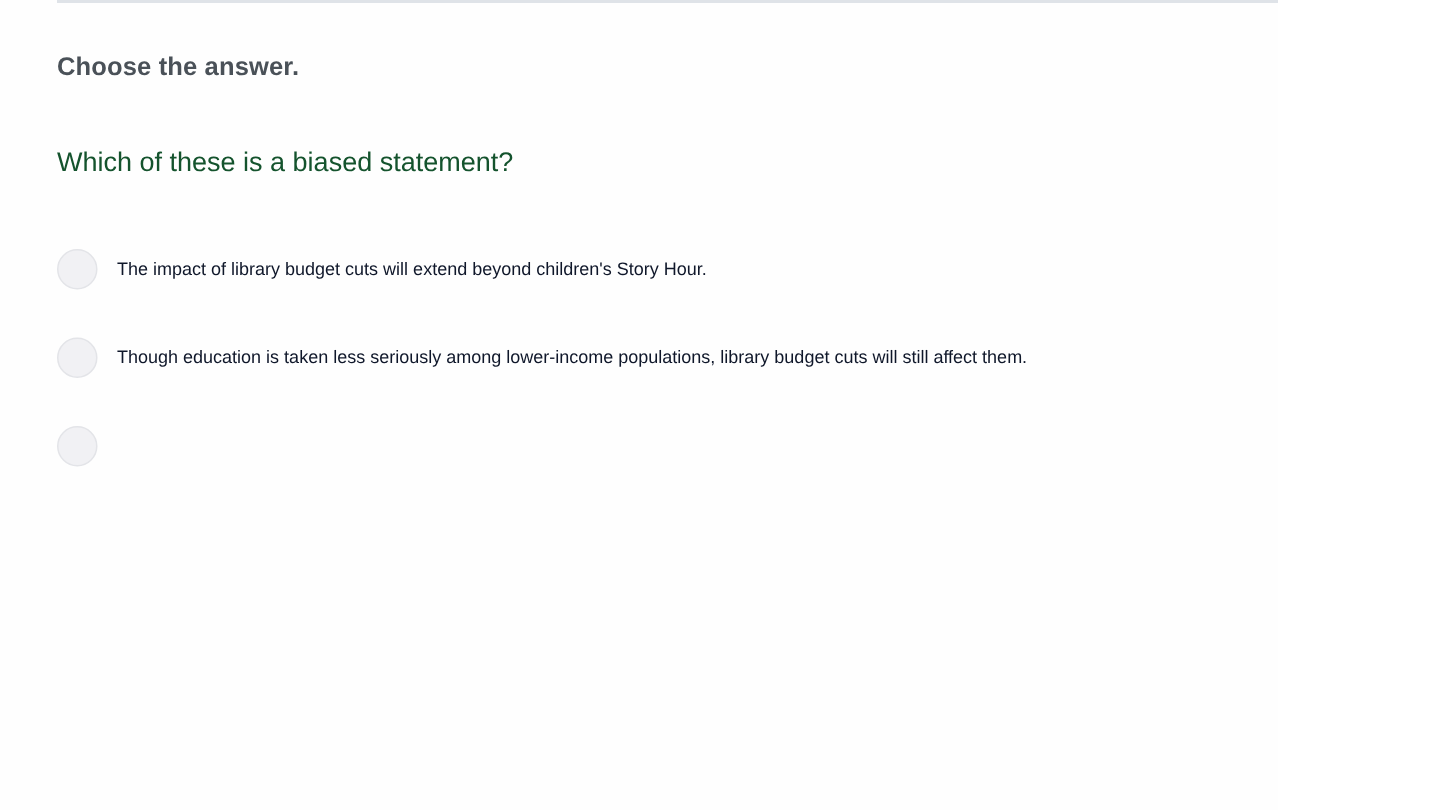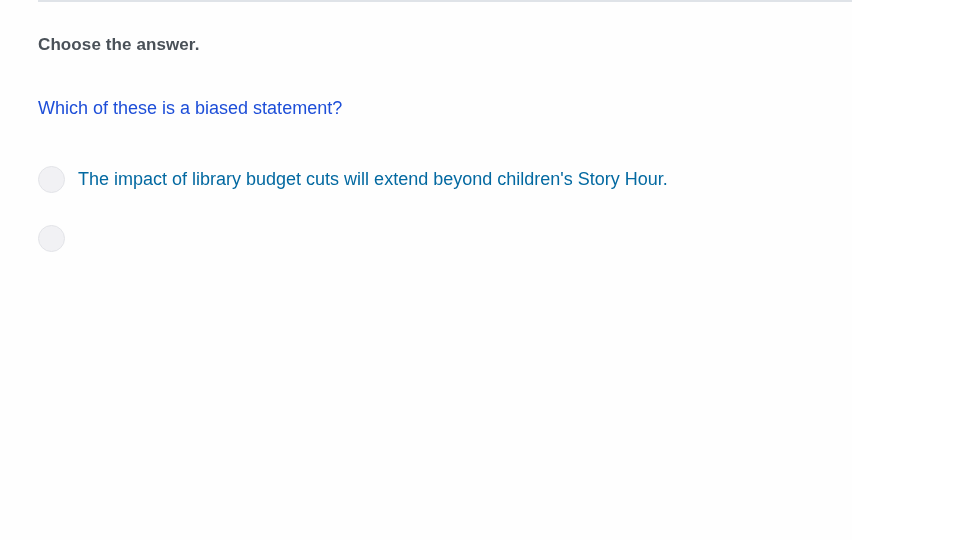--- a/index.html
+++ b/index.html
@@ -41,21 +41,21 @@
     font-weight: bold;
     color: #4a5158;
     letter-spacing: 0.1px;
     margin: 0;
     line-height: 1.3;
   }
 
   .question-text {
     font-size: 18px;
     font-weight: normal;
-    color: #1d4ed8;
+    color: #14532d;
     margin: 0;
     padding-top: 41px;
     line-height: 1.3;
   }
 
   .options-list {
     margin: 0;
     padding: 0;
     list-style: none;
     padding-top: 44px;
@@ -78,22 +78,22 @@
     height: 27px;
     border-radius: 50%;
     background: #f1f1f4;
     border: 1px solid #e3e4e8;
     box-sizing: border-box;
     margin-top: 2px;
     margin-right: 13px;
   }
 
   .option-label {
-    font-size: 18px;
-    color: #0369a1;
+    font-size: 12px;
+    color: #0f172a;
     line-height: 31px;
     max-width: 830px;
     padding-top: 0;
   }
 </style>
 </head>
 <body>
 
 <div class="quiz-panel">
 
@@ -106,20 +106,24 @@
     <div class="question-text">Which of these is a biased statement?</div>
 
     <ul class="options-list">
 
       <li class="option-row">
         <span class="radio-circle"></span>
         <span class="option-label">The impact of library budget cuts will extend beyond children's Story Hour.</span>
       </li>
 
 
+      <li class="option-row">
+        <span class="radio-circle"></span>
+        <span class="option-label">Though education is taken less seriously among lower-income populations, library budget cuts will still affect them.</span>
+      </li>
 
       <li class="option-row">
         <span class="radio-circle"></span>
       </li>
 
     </ul>
 
   </div>
 </div>
 

